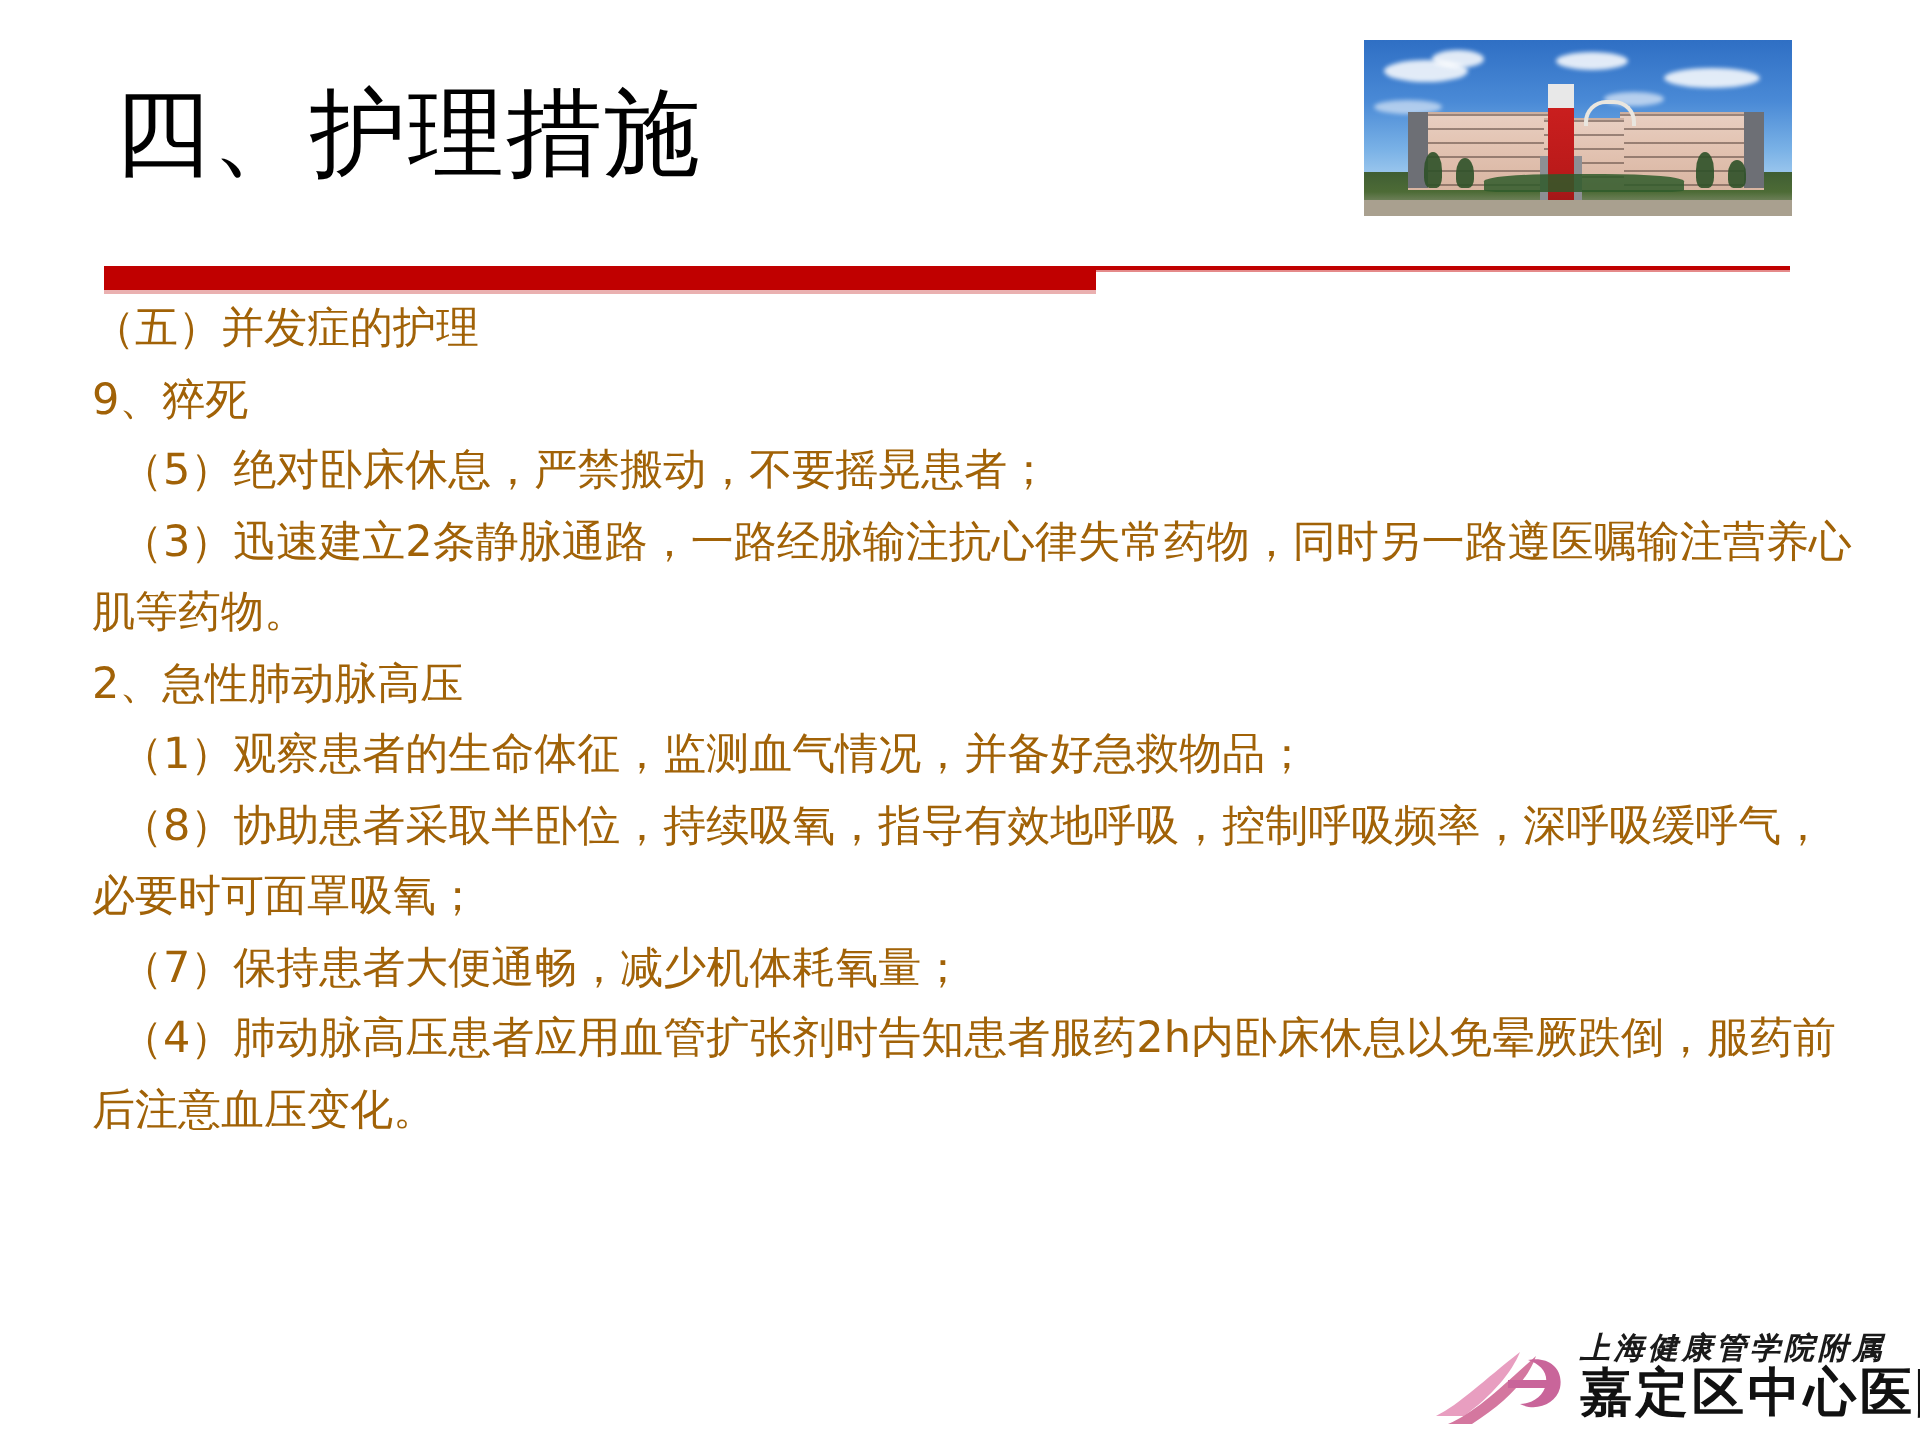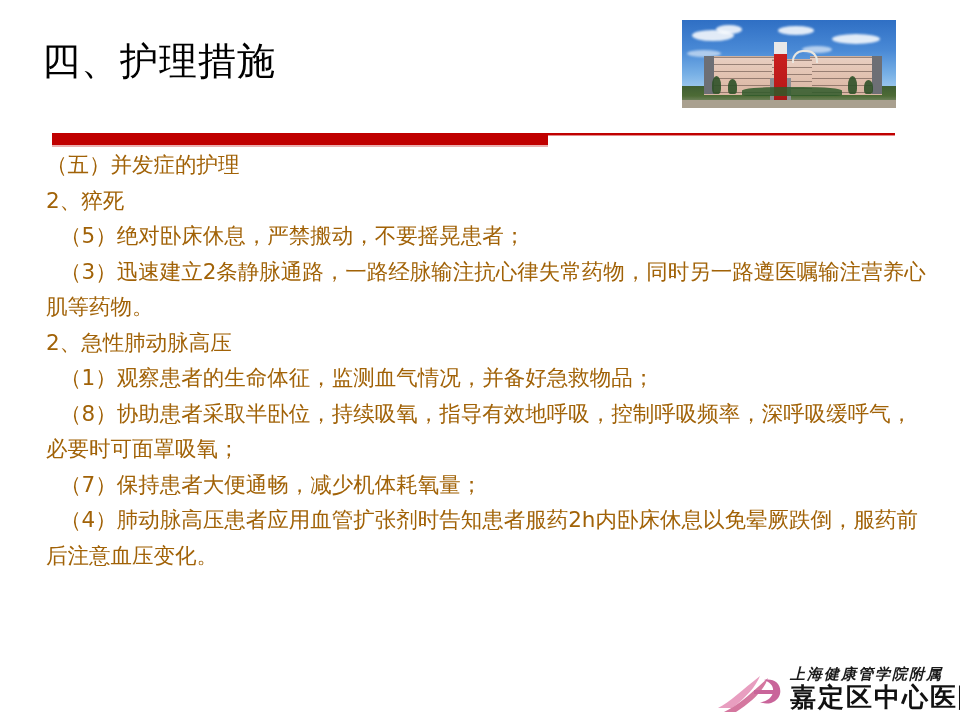--- a/index.html
+++ b/index.html
@@ -122,23 +122,23 @@
   .t4 { left: 182px; height: 14px;}
   .plaza {
     position: absolute;
     left: 0; bottom: 0; width: 100%; height: 8px;
     background: #a9a08f;
   }
 
   
   .slide-title {
     position: absolute;
-    left: 42px;
+    left: 57px;
     top: 42px;
-    font-size: 38px;
+    font-size: 48px;
     line-height: 1.05;
     color: #000000;
     letter-spacing: 1px;
     white-space: nowrap;
   }
 
   
   .divider-thin {
     position: absolute;
     left: 52px;
@@ -261,21 +261,21 @@
     <div class="plaza"></div>
   </div>
 
   <div class="slide-title">四、护理措施</div>
 
   <div class="divider-thin"></div>
   <div class="divider-bar"></div>
 
   <div class="body-text">
     <p class="indent-1">（五）并发症的护理</p>
-    <p class="indent-1">2、猝死</p>
+    <p class="indent-1">9、猝死</p>
     <p class="indent-2">（5）绝对卧床休息，严禁搬动，不要摇晃患者；</p>
     <p class="indent-2">（3）迅速建立2条静脉通路，一路经脉输注抗心律失常药物，同时另一路遵医嘱输注营养心肌等药物。</p>
     <p class="indent-1">2、急性肺动脉高压</p>
     <p class="indent-2">（1）观察患者的生命体征，监测血气情况，并备好急救物品；</p>
     <p class="indent-2">（8）协助患者采取半卧位，持续吸氧，指导有效地呼吸，控制呼吸频率，深呼吸缓呼气，必要时可面罩吸氧；</p>
     <p class="indent-2">（7）保持患者大便通畅，减少机体耗氧量；</p>
     <p class="indent-2">（4）肺动脉高压患者应用血管扩张剂时告知患者服药2h内卧床休息以免晕厥跌倒，服药前后注意血压变化。</p>
   </div>
 
   <div class="footer-logo">

